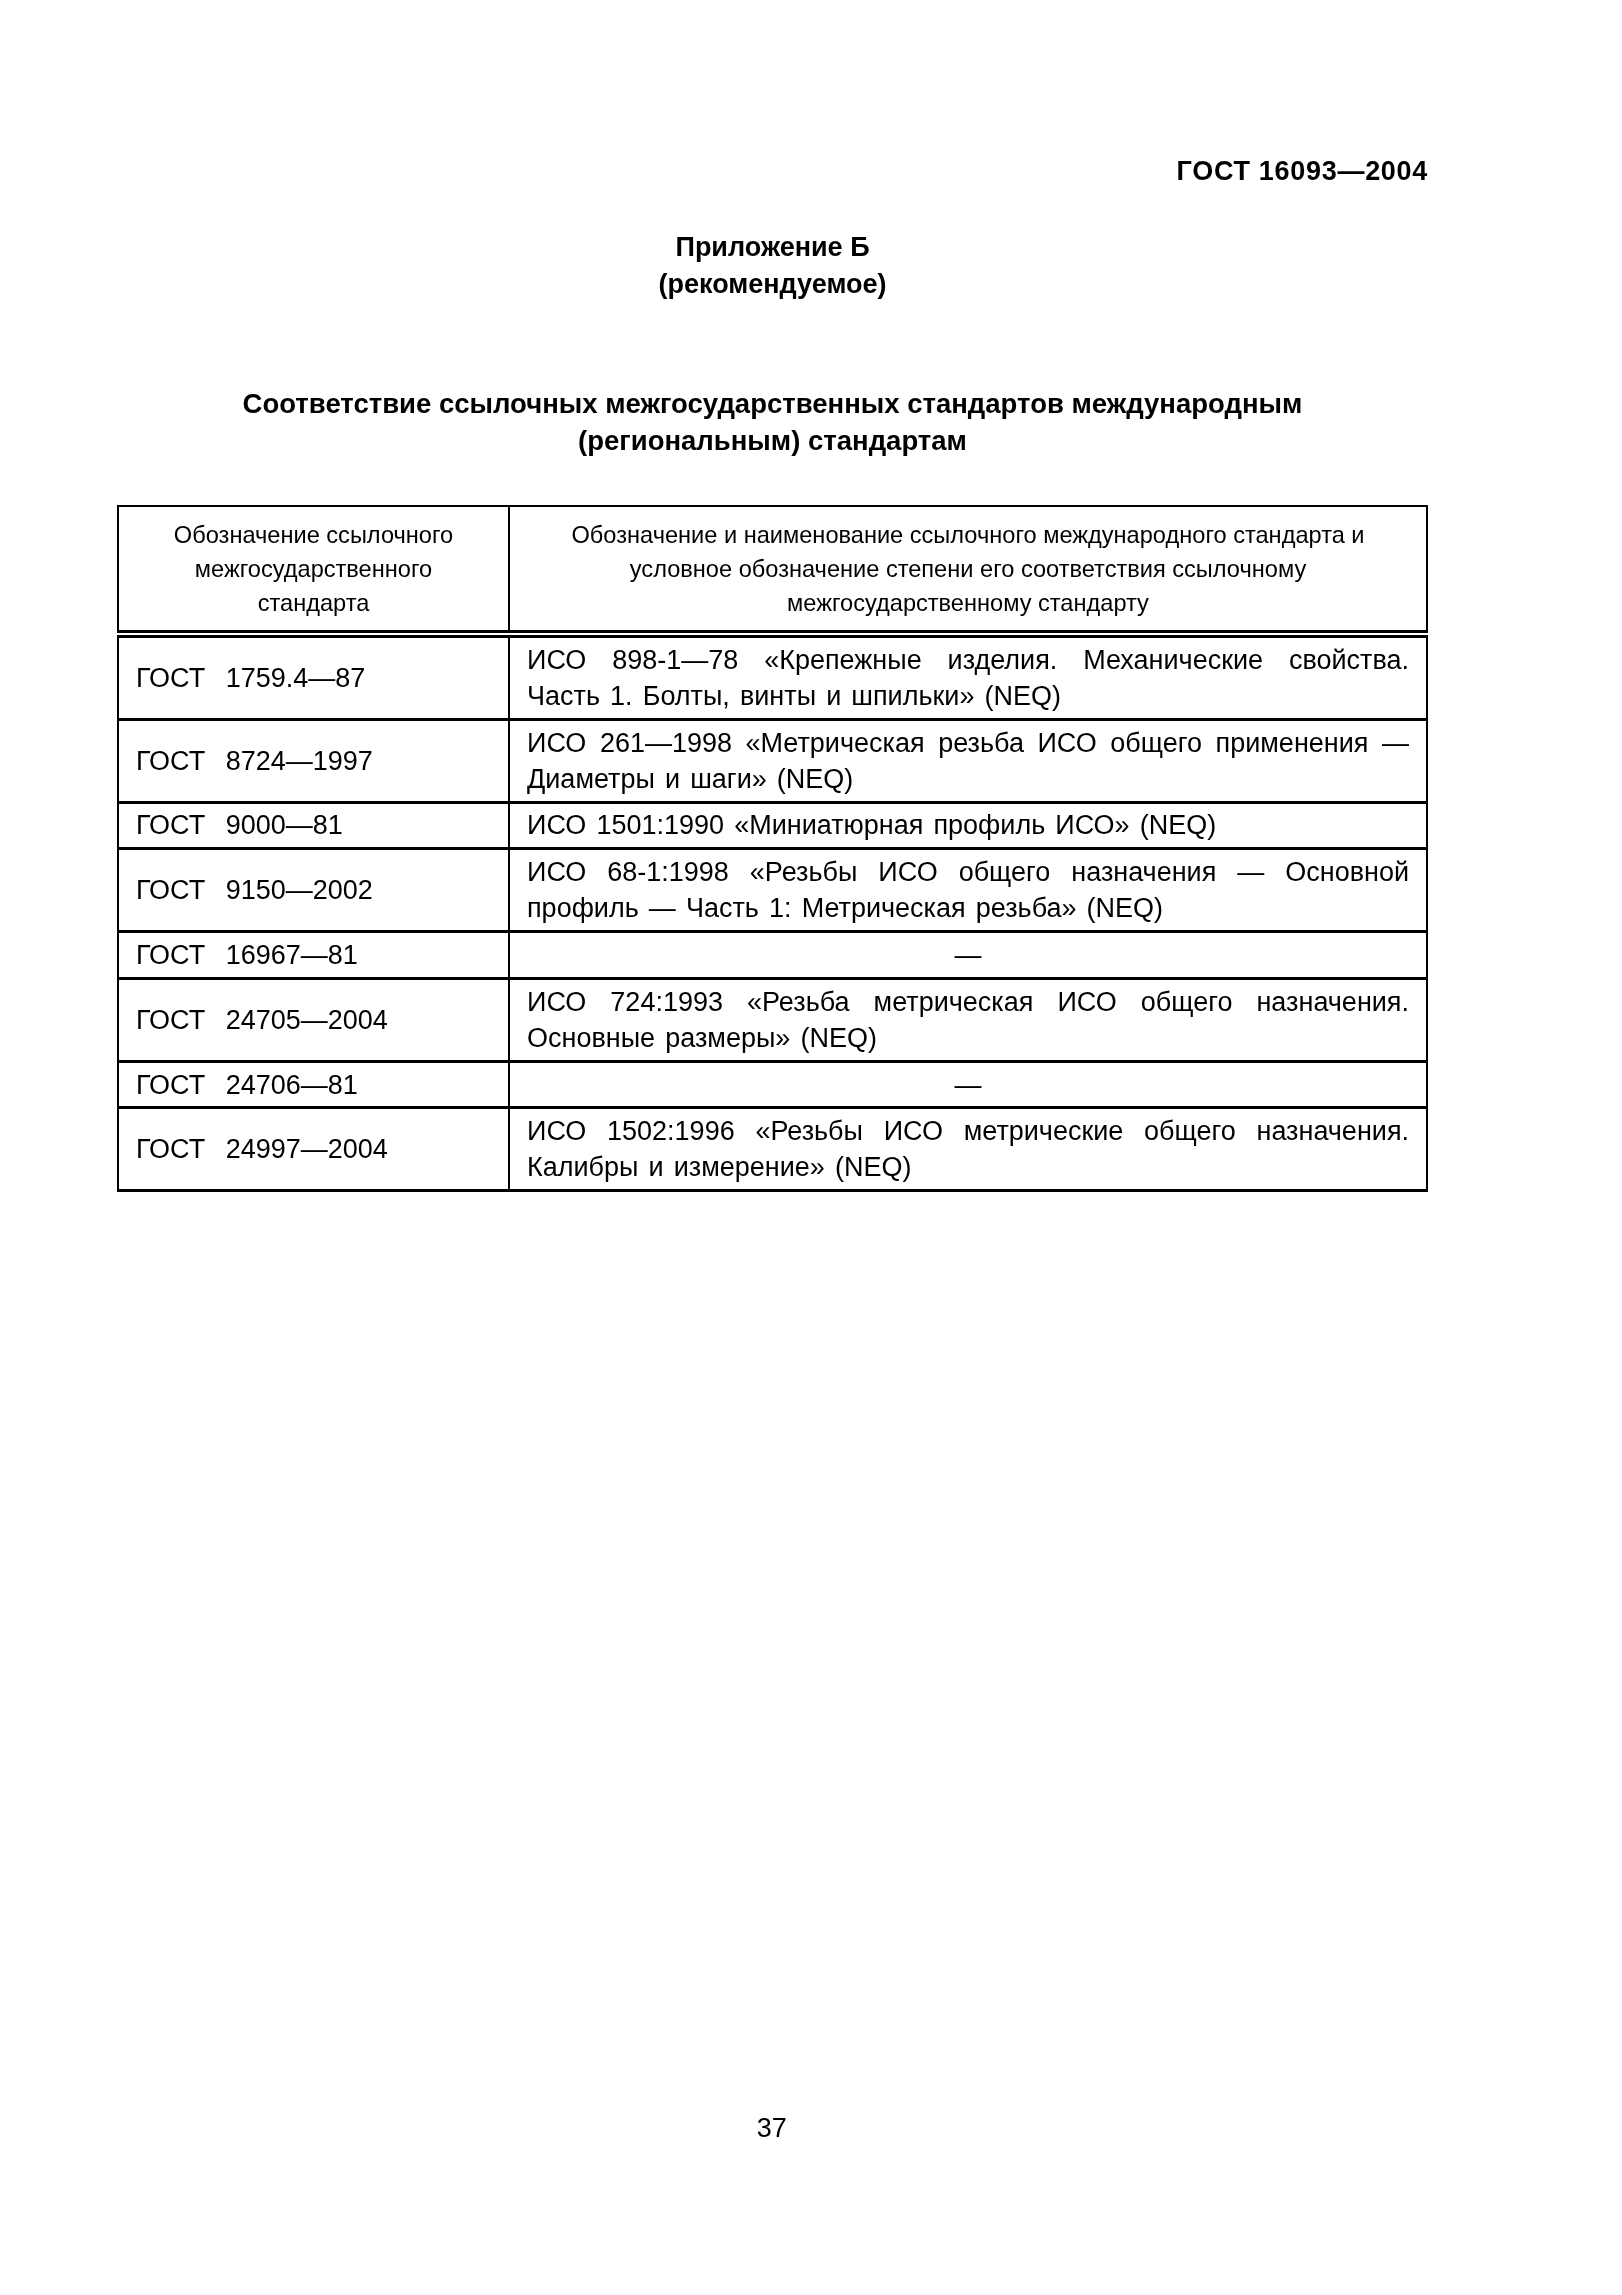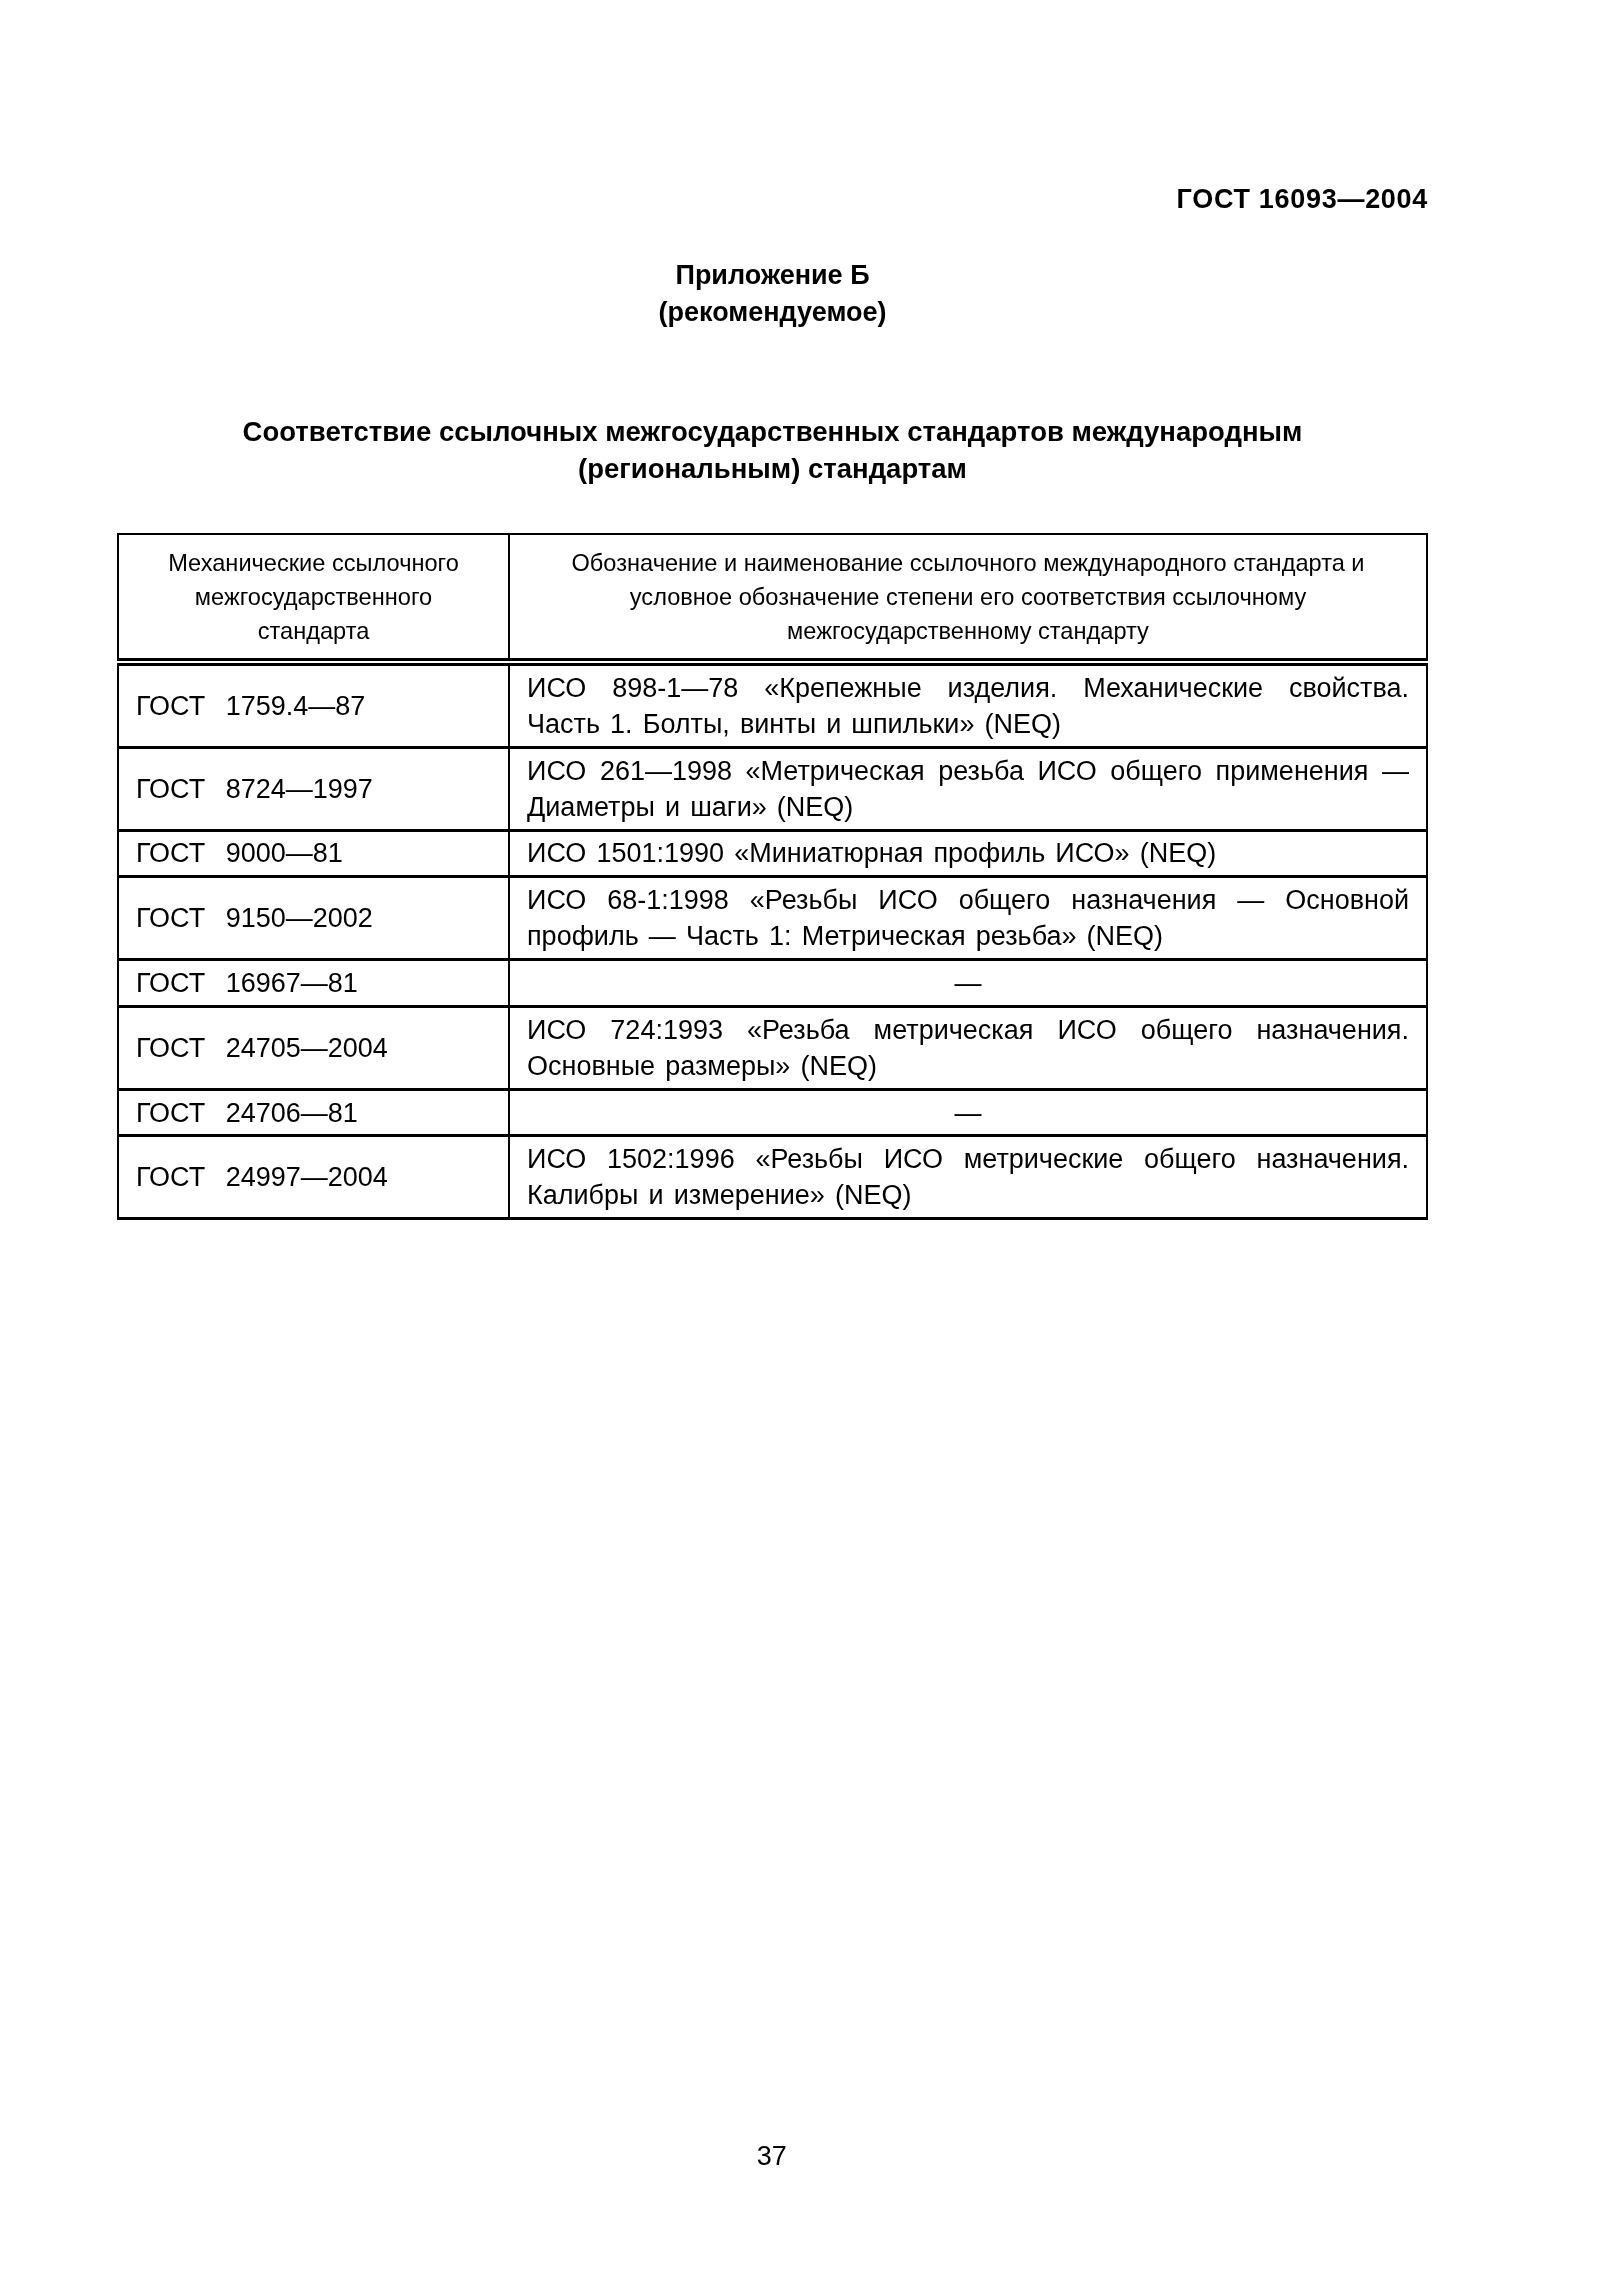--- a/index.html
+++ b/index.html
@@ -19,21 +19,20 @@
     margin-left: 117px;
     width: 1311px;
     padding-top: 156px;
   }
   .doc-code {
     font-size: 27px;
     font-weight: bold;
     line-height: 31px;
     text-align: right;
     letter-spacing: 0.7px;
-    margin-top: 28px;
   }
   .appendix {
     margin-top: 42px;
     text-align: center;
     font-size: 27px;
     font-weight: bold;
     line-height: 37px;
   }
   .section-title {
     margin: 82px auto 0 auto;
@@ -104,21 +103,21 @@
 
   <div class="section-title">Соответствие ссылочных межгосударственных стандартов международным (региональным) стандартам</div>
 
   <table class="std-table">
     <colgroup>
       <col class="c1">
       <col class="c2">
     </colgroup>
     <thead>
       <tr>
-        <th>Механические ссылочного межгосударственного стандарта</th>
+        <th>Обозначение ссылочного межгосударственного стандарта</th>
         <th>Обозначение и наименование ссылочного международного стандарта и условное обозначение степени его соответствия ссылочному межгосударственному стандарту</th>
       </tr>
     </thead>
     <tbody id="table-body">
   <tr>
     <td class="col-gost">ГОСТ 1759.4—87</td>
     <td class="col-iso">ИСО 898-1—78 «Крепежные изделия. Механические свойства. Часть 1. Болты, винты и шпильки» (NEQ)</td>
   </tr>
 
   <tr>

